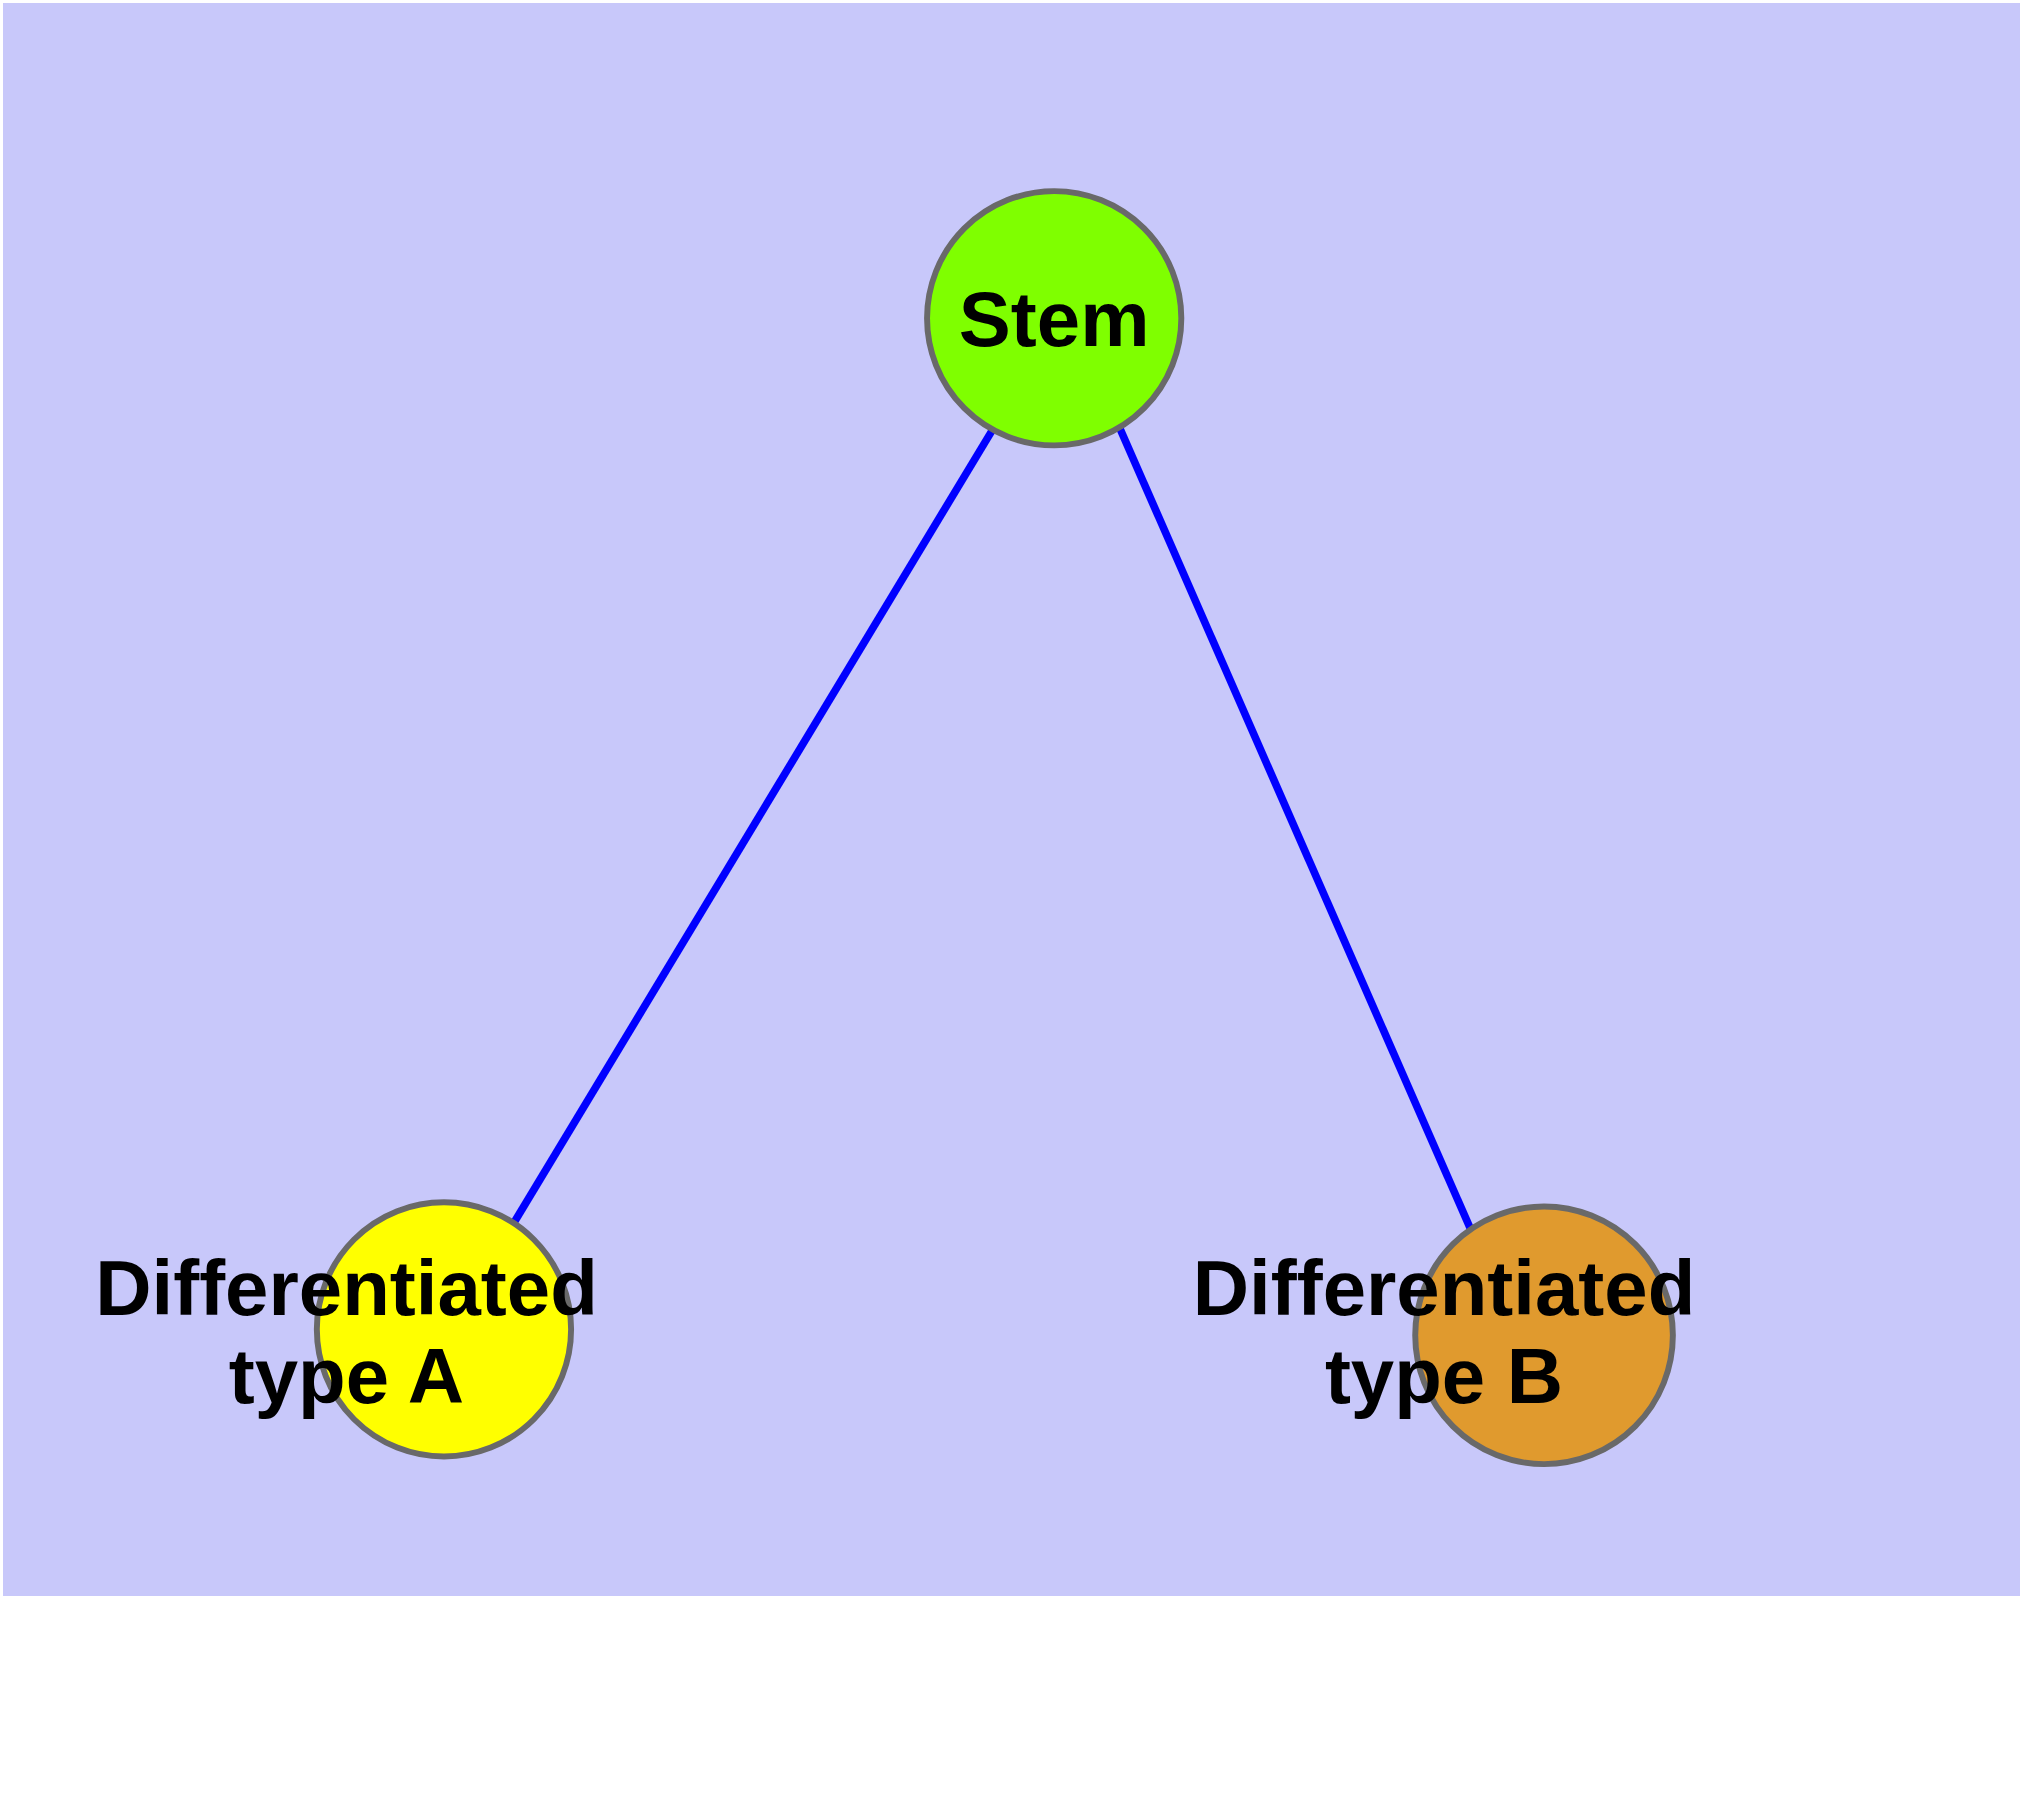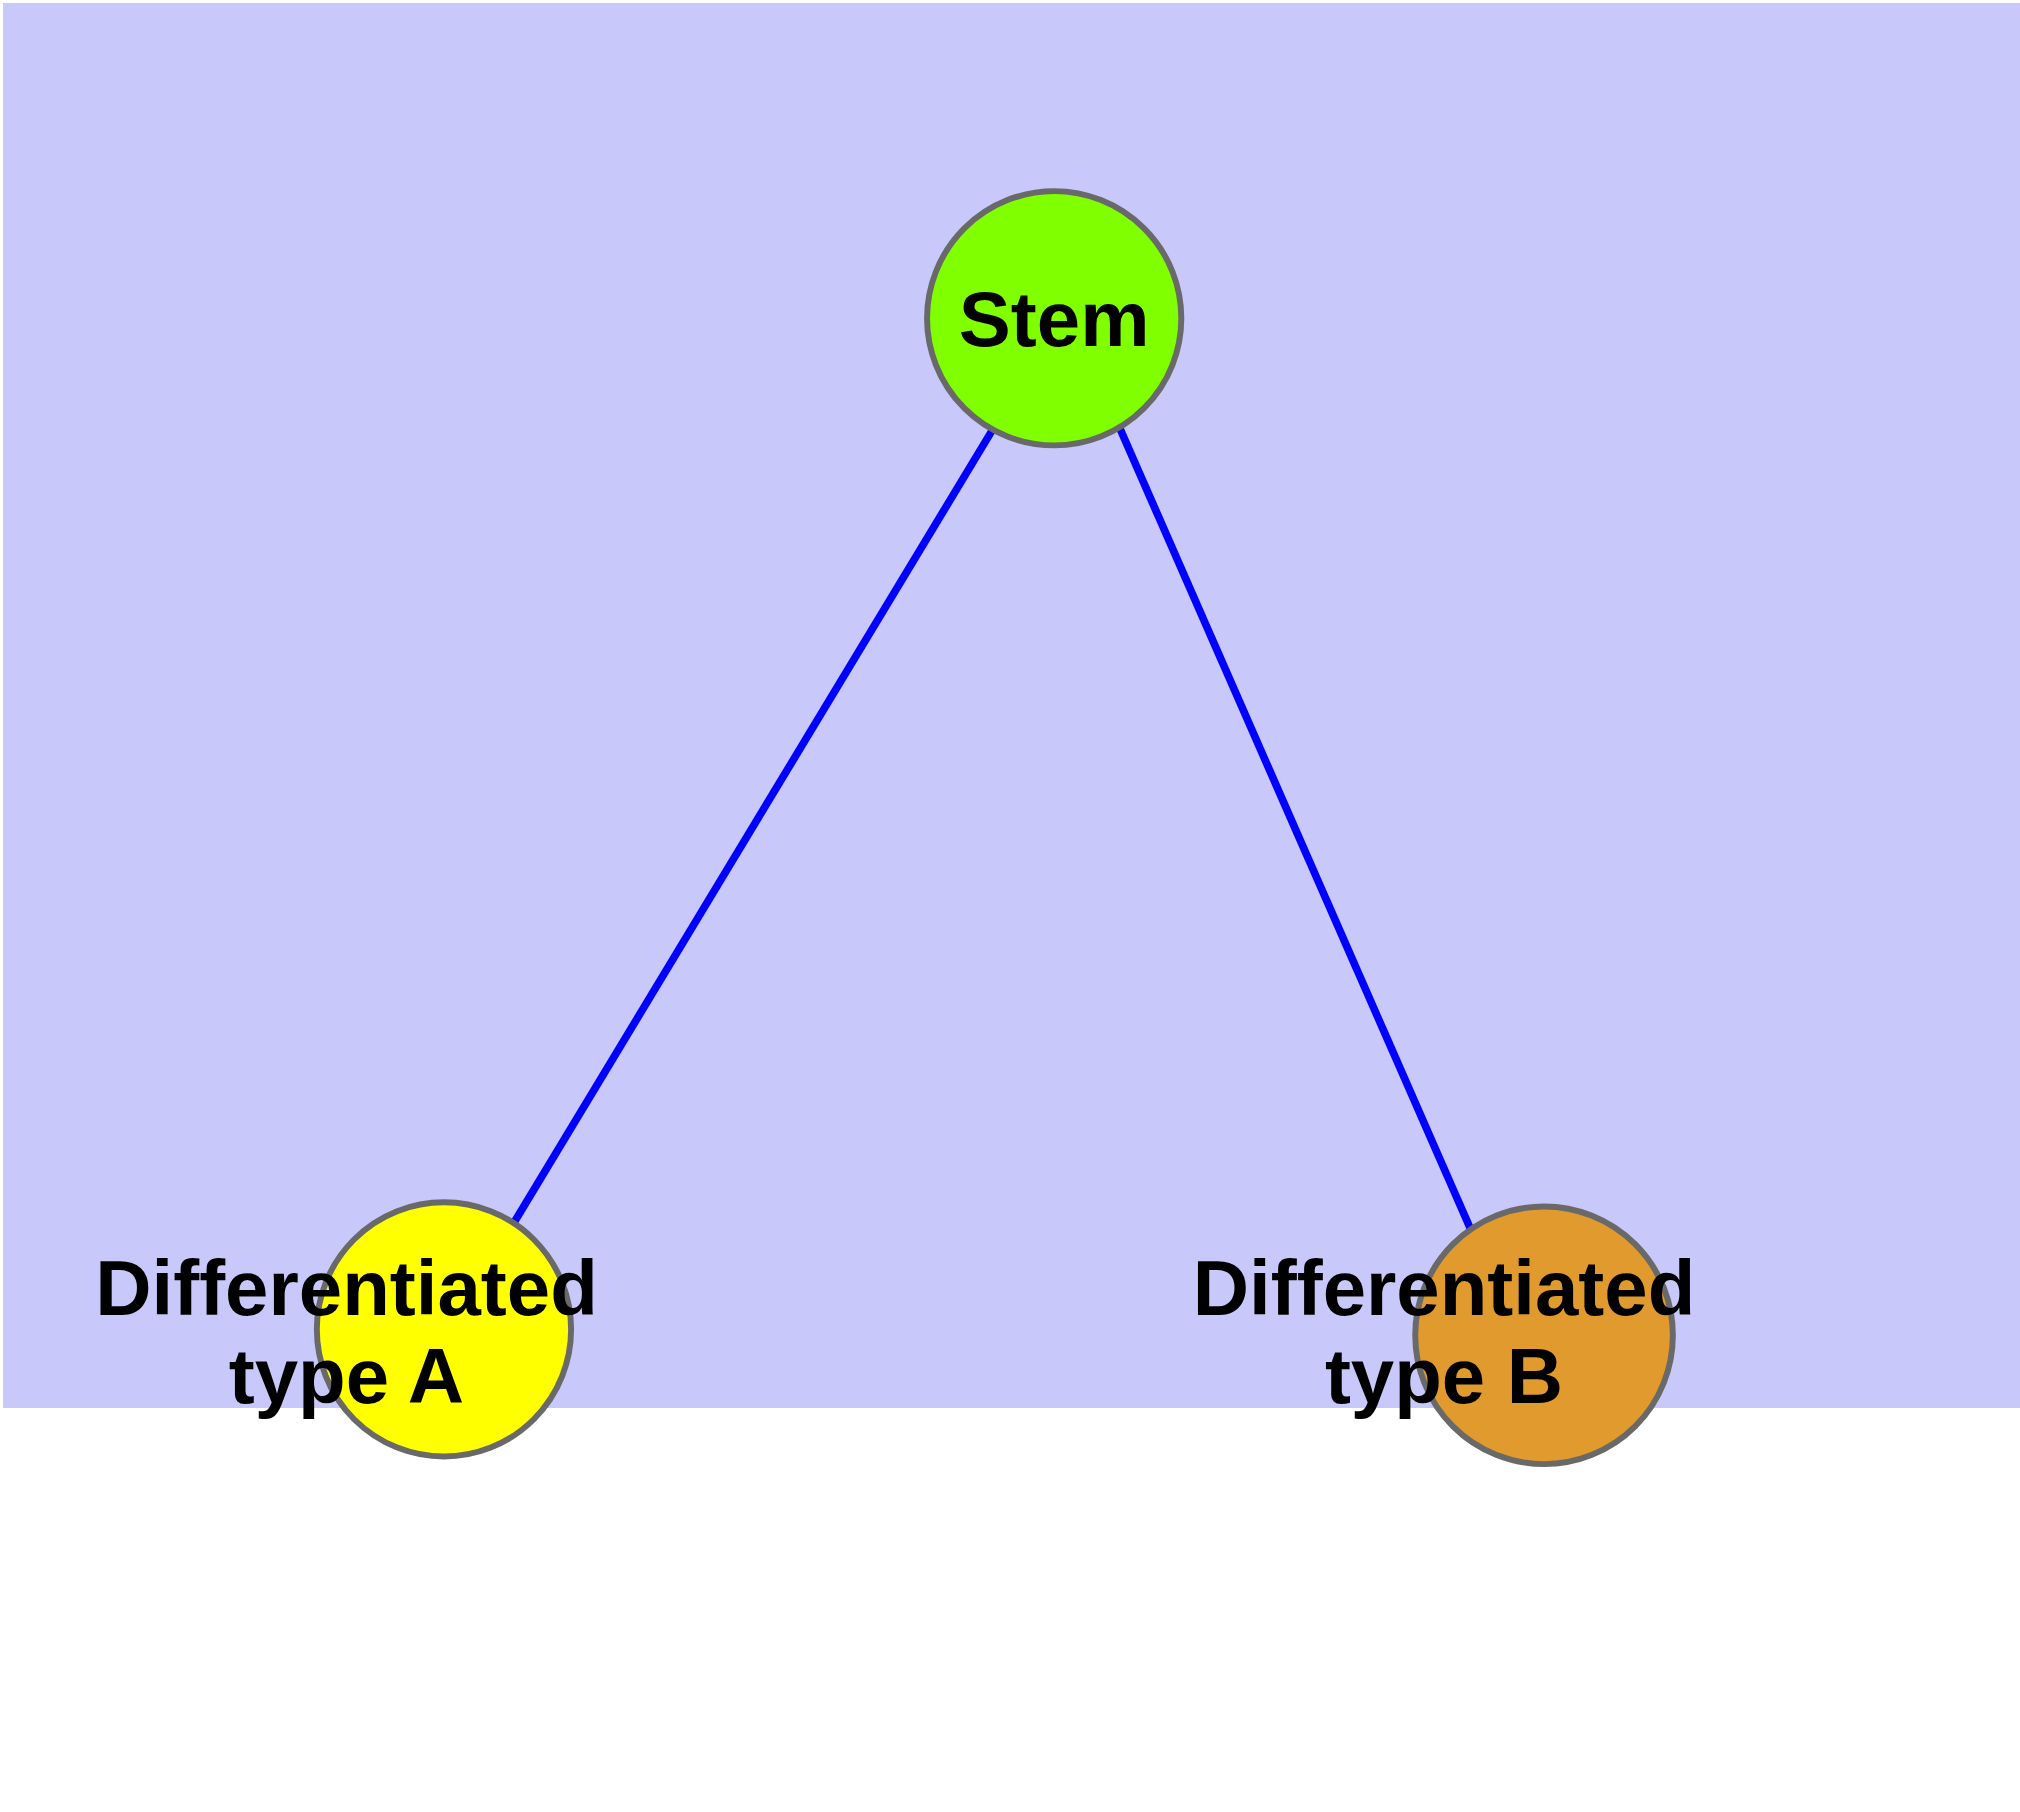--- a/index.html
+++ b/index.html
@@ -35,21 +35,21 @@
     font-family: "Liberation Sans", sans-serif;
     font-weight: bold;
     fill: #000000;
     text-anchor: middle;
     dominant-baseline: auto;
   }
 </style>
 </head>
 <body style="width: 2021px; height: 1812px;">
 
-<div id="canvas" style="width: 2021px; height: 1408px; background: rgb(200, 200, 250);">
+<div id="canvas" style="width: 2021px; height: 1596px; background: rgb(200, 200, 250);">
   <svg id="graph-svg" viewBox="0 0 2384 2138" xmlns="http://www.w3.org/2000/svg" style="width: 2021px; height: 1812px;">
 
     <g>
       <line class="graph-edge" x1="1167" y1="504" x2="602" y2="1440" stroke="#0000ff" stroke-width="9" stroke-linecap="butt"></line>
       <line class="graph-edge" x1="1318" y1="503" x2="1731" y2="1446" stroke="#0000ff" stroke-width="9" stroke-linecap="butt"></line>
     </g>
 
     <g>
       <circle class="graph-node" cx="1240" cy="372" r="150" fill="#7fff00" stroke="#696969" stroke-width="7"></circle>
       <circle class="graph-node" cx="520" cy="1565" r="150" fill="#ffff00" stroke="#696969" stroke-width="7"></circle>

